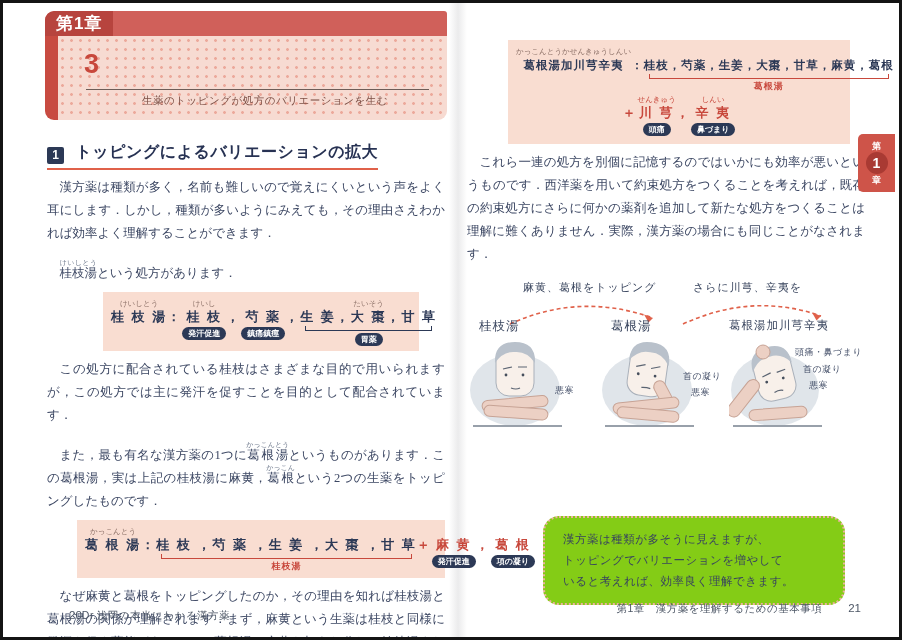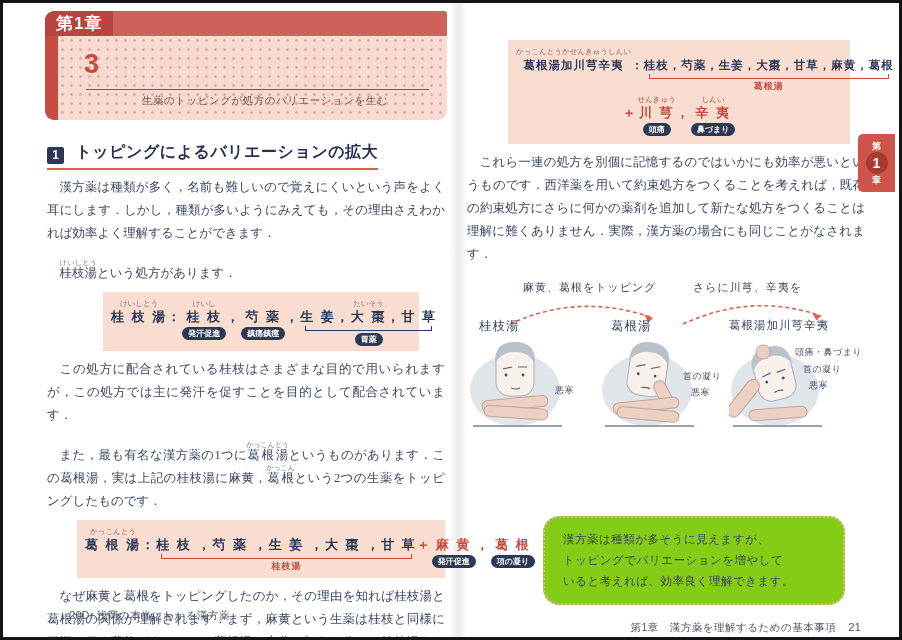--- a/index.html
+++ b/index.html
@@ -60,21 +60,21 @@
   .fbd { margin-top:2px; display:flex; justify-content:center; }
   .badge { background:#2c3956; color:#fff; font-size:8px; line-height:11px; padding:1px 6px; border-radius:8px; white-space:nowrap; font-weight:bold; }
   .fgroup { display:flex; flex-direction:column; }
   .fgrow { display:flex; }
   .fbracket { height:5px; border:1.2px solid #2c3956; border-top:none; margin:1px 5px 0; }
   .fbracket.red { border-color:#c8483c; }
   .fbrace-label { color:#c8483c; font-size:9px; font-weight:bold; text-align:center; margin-top:1px; letter-spacing:1px; }
 
   
   .footer-left  { position:absolute; left:24px; bottom:12px; display:flex; align-items:baseline; color:#4c5665; }
-  .footer-right { position:absolute; right:6px; bottom:0; display:flex; align-items:baseline; gap:12px; color:#4c5665; }
+  .footer-right { position:absolute; right:6px; bottom:19px; display:flex; align-items:baseline; gap:26px; color:#4c5665; }
   .pagenum { font-size:11.5px; }
   .runtitle { font-size:10.5px; letter-spacing:0.5px; }
 
   
   .illustration { position:relative; height:160px; margin-top:14px; }
   .hand { color:#39455e; font-size:11px; letter-spacing:1px; white-space:nowrap; }
   .arrow-label-1 { position:absolute; left:58px; top:0; }
   .arrow-label-2 { position:absolute; left:228px; top:0; }
   .arrows-svg { position:absolute; left:0; top:14px; }
   .fig { position:absolute; top:38px; width:132px; }

